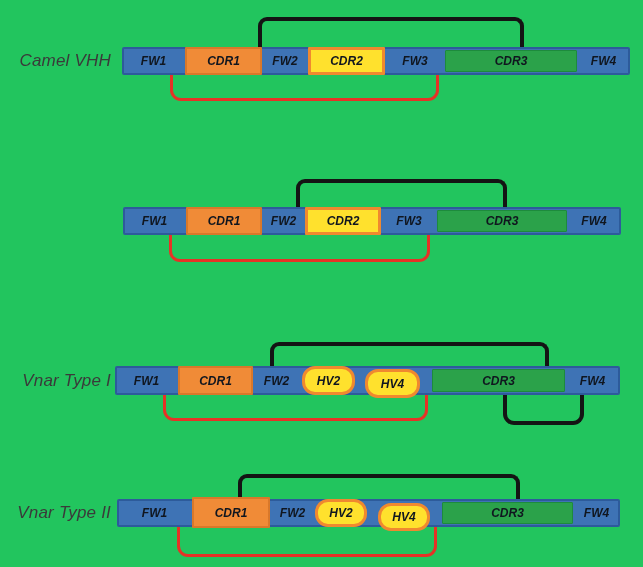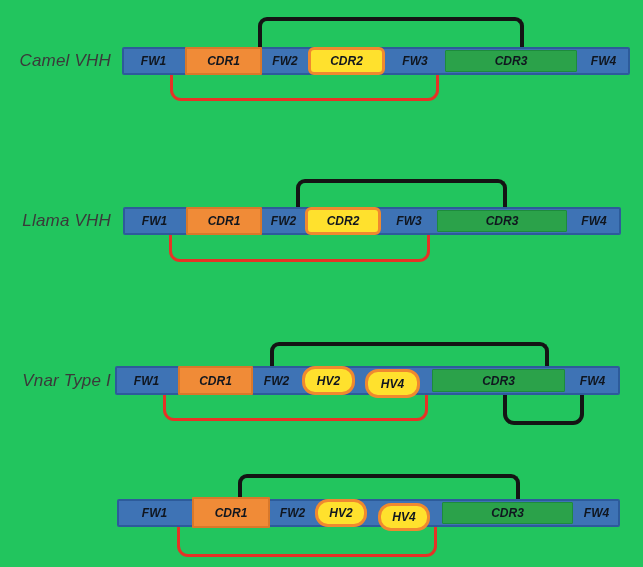--- a/index.html
+++ b/index.html
@@ -33,21 +33,21 @@
     box-sizing:border-box;
     display:flex;align-items:center;justify-content:center;
     font-weight:700;
     font-size:12px;
     color:var(--segment-text,#10161f);
     z-index:3;
     white-space:nowrap;
   }
   .seg-fw{background:transparent;border:none;}
   .seg-cdr1{background:var(--cdr1-orange,#f08b37);border:2px solid var(--cdr1-orange-border,#d9782a);border-radius:1px;}
-  .seg-cdr2{background:var(--cdr2-yellow,#ffe12d);border:3px solid var(--hv-border-orange,#f0892f);border-radius:6px;}
+  .seg-cdr2{background:var(--cdr2-yellow,#ffe12d);border:3px solid var(--hv-border-orange,#f0892f);border-radius:1px;}
   .seg-hv{background:var(--cdr2-yellow,#ffe12d);border:3px solid var(--hv-border-orange,#f0892f);border-radius:13px;}
   .seg-cdr3{background:var(--cdr3-green,#2ba24a);border:1px solid var(--cdr3-green-border,#1d8b3c);border-radius:1px;}
   .bond{
     position:absolute;
     box-sizing:border-box;
     background:transparent;
     z-index:1;
   }
 </style>
 </head>
@@ -58,21 +58,20 @@
     <div class="bond" style="left: 258px; width: 266px; border-left: 4px solid rgb(20, 20, 20); border-right: 4px solid rgb(20, 20, 20); top: 17px; height: 34px; border-top: 4px solid rgb(20, 20, 20); border-radius: 9px 9px 0px 0px;"></div>
     <div class="bond" style="left: 170px; width: 269px; border-left: 3px solid rgb(230, 50, 38); border-right: 3px solid rgb(230, 50, 38); top: 71px; height: 30px; border-bottom: 3px solid rgb(230, 50, 38); border-radius: 0px 0px 11px 11px;"></div>
     <div class="bar" style="left: 122px; top: 47px; width: 508px; height: 28px;"></div>
     <div class="seg seg-fw" style="left: 122px; top: 47px; width: 63px; height: 28px;">FW1</div>
     <div class="seg seg-cdr1" style="left: 185px; top: 47px; width: 77px; height: 28px;">CDR1</div>
     <div class="seg seg-fw" style="left: 262px; top: 47px; width: 46px; height: 28px;">FW2</div>
     <div class="seg seg-cdr2" style="left: 308px; top: 47px; width: 77px; height: 28px;">CDR2</div>
     <div class="seg seg-fw" style="left: 385px; top: 47px; width: 60px; height: 28px;">FW3</div>
     <div class="seg seg-cdr3" style="left: 445px; top: 50px; width: 132px; height: 22px;">CDR3</div>
     <div class="seg seg-fw" style="left: 577px; top: 47px; width: 53px; height: 28px;">FW4</div>
-    <div class="row-label" style="left: 0px; top: 210px; width: 111px;">Llama VHH</div>
     <div class="bond" style="left: 296px; width: 211px; border-left: 4px solid rgb(20, 20, 20); border-right: 4px solid rgb(20, 20, 20); top: 179px; height: 32px; border-top: 4px solid rgb(20, 20, 20); border-radius: 9px 9px 0px 0px;"></div>
     <div class="bond" style="left: 169px; width: 261px; border-left: 3px solid rgb(230, 50, 38); border-right: 3px solid rgb(230, 50, 38); top: 231px; height: 31px; border-bottom: 3px solid rgb(230, 50, 38); border-radius: 0px 0px 11px 11px;"></div>
     <div class="bar" style="left: 123px; top: 207px; width: 498px; height: 28px;"></div>
     <div class="seg seg-fw" style="left: 123px; top: 207px; width: 63px; height: 28px;">FW1</div>
     <div class="seg seg-cdr1" style="left: 186px; top: 207px; width: 76px; height: 28px;">CDR1</div>
     <div class="seg seg-fw" style="left: 262px; top: 207px; width: 43px; height: 28px;">FW2</div>
     <div class="seg seg-cdr2" style="left: 305px; top: 207px; width: 76px; height: 28px;">CDR2</div>
     <div class="seg seg-fw" style="left: 381px; top: 207px; width: 56px; height: 28px;">FW3</div>
     <div class="seg seg-cdr3" style="left: 437px; top: 210px; width: 130px; height: 22px;">CDR3</div>
     <div class="seg seg-fw" style="left: 567px; top: 207px; width: 54px; height: 28px;">FW4</div>
@@ -81,20 +80,21 @@
     <div class="bond" style="left: 163px; width: 265px; border-left: 3px solid rgb(230, 50, 38); border-right: 3px solid rgb(230, 50, 38); top: 391px; height: 30px; border-bottom: 3px solid rgb(230, 50, 38); border-radius: 0px 0px 11px 11px;"></div>
     <div class="bond" style="left: 503px; width: 81px; border-left: 4px solid rgb(20, 20, 20); border-right: 4px solid rgb(20, 20, 20); top: 391px; height: 34px; border-bottom: 4px solid rgb(20, 20, 20); border-radius: 0px 0px 11px 11px;"></div>
     <div class="bar" style="left: 115px; top: 366px; width: 505px; height: 29px;"></div>
     <div class="seg seg-fw" style="left: 115px; top: 366px; width: 63px; height: 29px;">FW1</div>
     <div class="seg seg-cdr1" style="left: 178px; top: 366px; width: 75px; height: 29px;">CDR1</div>
     <div class="seg seg-fw" style="left: 253px; top: 366px; width: 47px; height: 29px;">FW2</div>
     <div class="seg seg-hv" style="left: 302px; top: 366px; width: 53px; height: 29px;">HV2</div>
     <div class="seg seg-hv" style="left: 365px; top: 369px; width: 55px; height: 29px;">HV4</div>
     <div class="seg seg-cdr3" style="left: 432px; top: 369px; width: 133px; height: 23px;">CDR3</div>
     <div class="seg seg-fw" style="left: 565px; top: 366px; width: 55px; height: 29px;">FW4</div>
+    <div class="row-label" style="left: 0px; top: 502px; width: 111px;">Vnar Type II</div>
     <div class="bond" style="left: 238px; width: 282px; border-left: 4px solid rgb(20, 20, 20); border-right: 4px solid rgb(20, 20, 20); top: 474px; height: 29px; border-top: 4px solid rgb(20, 20, 20); border-radius: 9px 9px 0px 0px;"></div>
     <div class="bond" style="left: 177px; width: 260px; border-left: 3px solid rgb(230, 50, 38); border-right: 3px solid rgb(230, 50, 38); top: 523px; height: 34px; border-bottom: 3px solid rgb(230, 50, 38); border-radius: 0px 0px 11px 11px;"></div>
     <div class="bar" style="left: 117px; top: 499px; width: 503px; height: 28px;"></div>
     <div class="seg seg-fw" style="left: 117px; top: 499px; width: 75px; height: 28px;">FW1</div>
     <div class="seg seg-cdr1" style="left: 192px; top: 497px; width: 78px; height: 31px;">CDR1</div>
     <div class="seg seg-fw" style="left: 270px; top: 499px; width: 45px; height: 28px;">FW2</div>
     <div class="seg seg-hv" style="left: 315px; top: 499px; width: 52px; height: 28px;">HV2</div>
     <div class="seg seg-hv" style="left: 378px; top: 503px; width: 52px; height: 28px;">HV4</div>
     <div class="seg seg-cdr3" style="left: 442px; top: 502px; width: 131px; height: 22px;">CDR3</div>
     <div class="seg seg-fw" style="left: 573px; top: 499px; width: 47px; height: 28px;">FW4</div>

